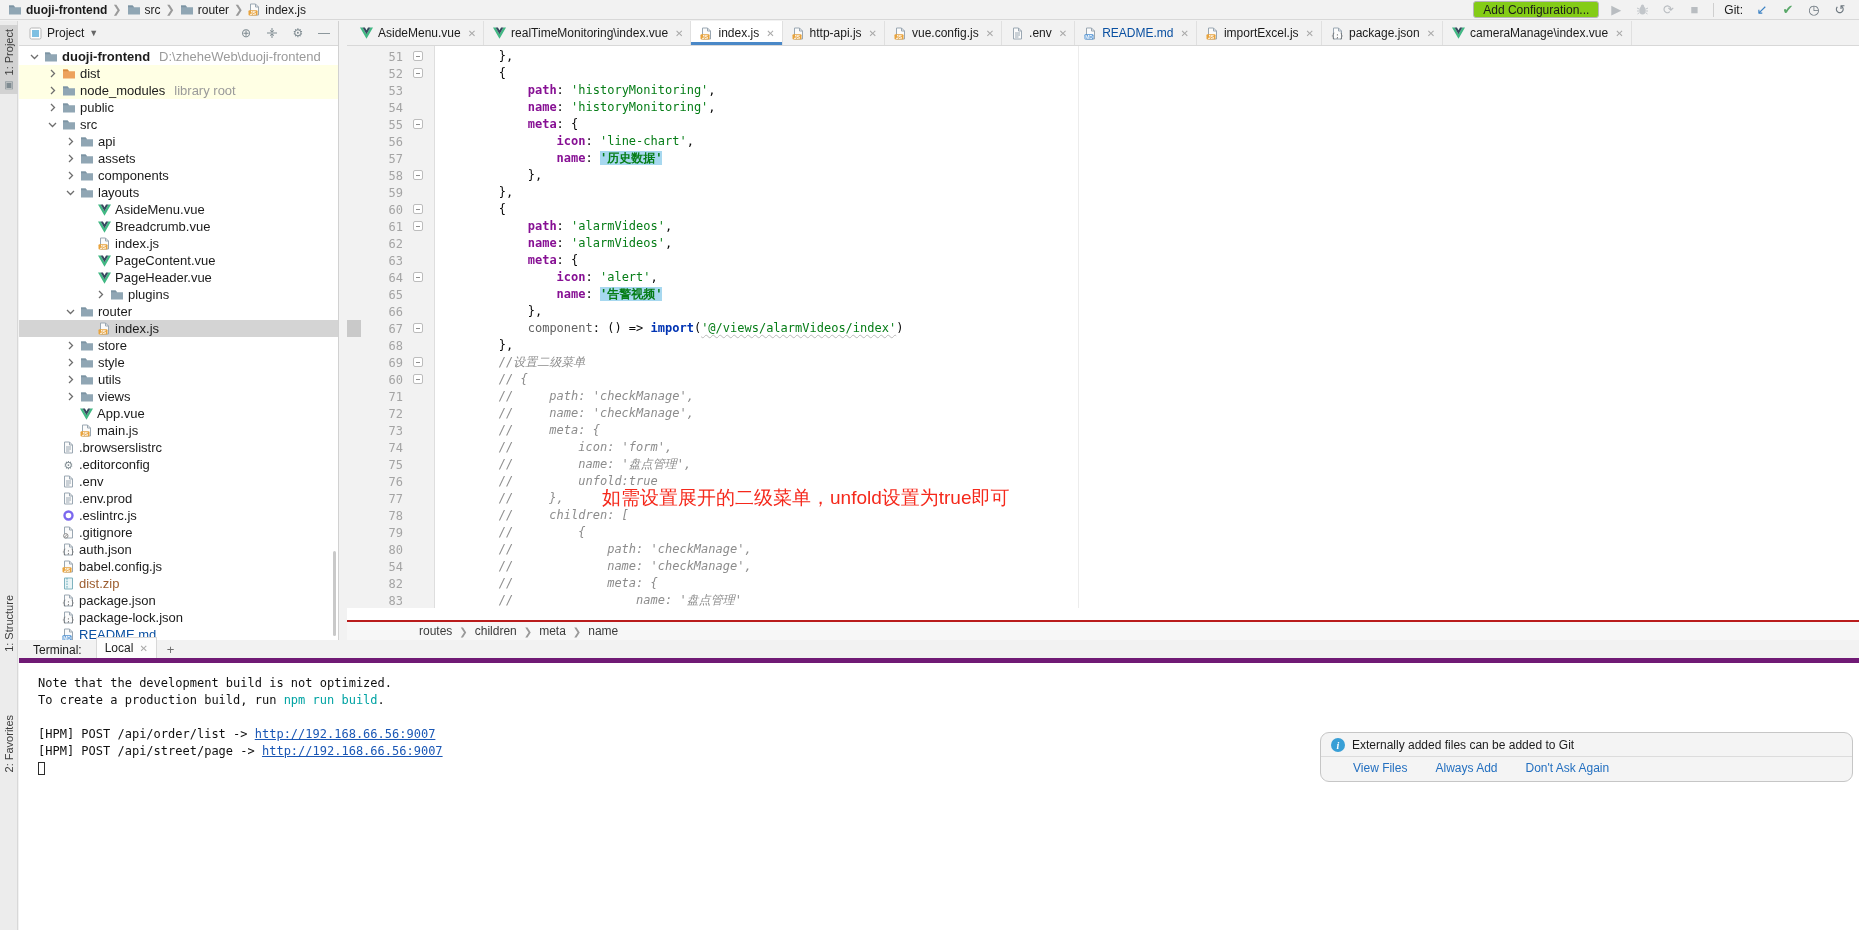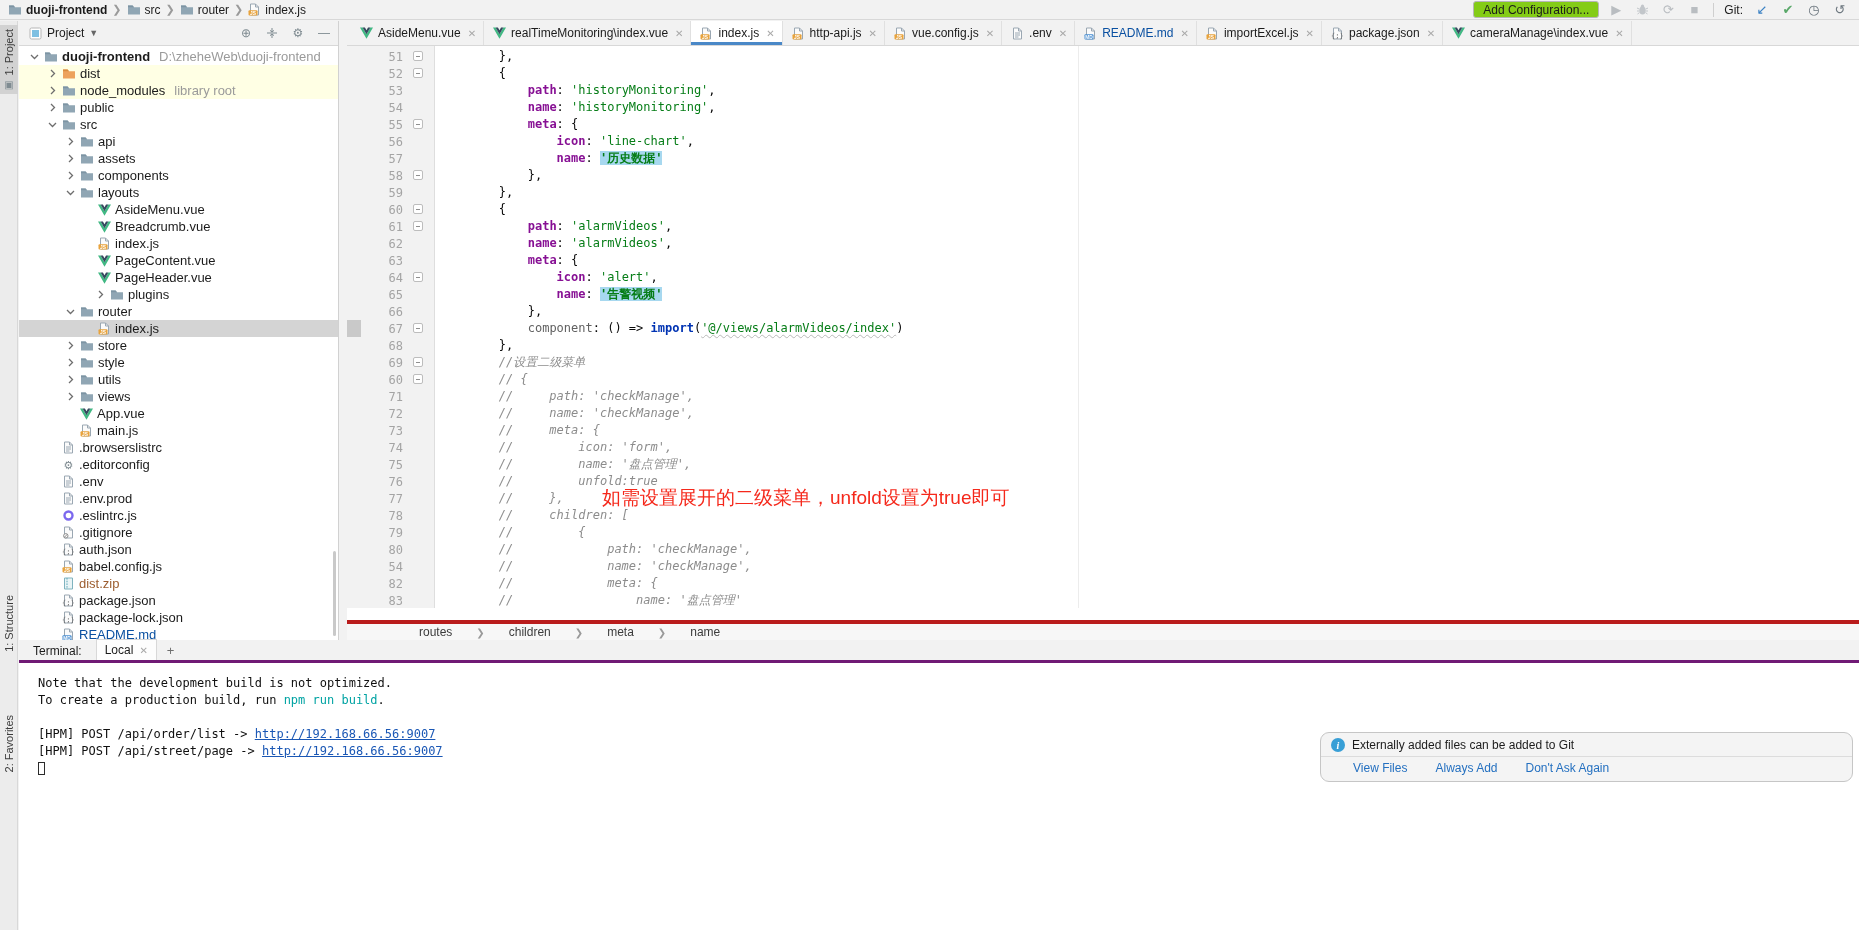--- a/index.html
+++ b/index.html
@@ -72,27 +72,27 @@
   .tk-k { color:#871094; font-weight:bold; }
   .tk-g { color:#616161; }
   .tk-s { color:#067d17; }
   .tk-hl { color:#067d17; font-weight:bold; background:#a7d8ef; }
   .tk-kw { color:#0033b3; font-weight:bold; }
   .tk-c { color:#8c8c8c; font-style:italic; }
   .tk-su { color:#067d17; text-decoration:underline wavy #b9b9b9 1px; text-underline-offset:2px; }
   .margin-guide { position:absolute; left:643px; top:0; bottom:0; width:1px; background:#ececec; }
   .annotation { position:absolute; white-space:nowrap; color:#f5281b; font-size:19px; font-family:"Liberation Sans", sans-serif; }
 
-  .editor-breadcrumb { height:20px; background:#f7f7f7; border-top:4px solid #b91c1c; display:flex; align-items:center;
-                       gap:24px; padding-left:72px; font-size:12px; color:#3c3c3c; flex:0 0 20px;margin-top:12px; }
+  .editor-breadcrumb { height:20px; background:#f7f7f7; border-top:2px solid #b91c1c; display:flex; align-items:center;
+                       gap:7px; padding-left:72px; font-size:12px; color:#3c3c3c; flex:0 0 20px;margin-top:12px; }
   .eb-sep { color:#9a9a9a; font-size:10px; }
 
   
   .terminal { position:absolute; left:19px; top:641px; width:1840px; height:289px; background:#fff; display:flex; flex-direction:column; }
-  .term-header { height:22px; background:#f2f2f2; border-bottom:3px solid #701a75; display:flex; align-items:flex-end; padding-left:14px; flex:0 0 22px; }
+  .term-header { height:22px; background:#f2f2f2; border-bottom:5px solid #701a75; display:flex; align-items:flex-end; padding-left:14px; flex:0 0 22px; }
   .term-label { font-size:12px; color:#1b1b1b; align-self:center; margin-right:14px; }
   .term-tab { display:flex; align-items:center; gap:6px; background:#fdfdfd; border:1px solid #d8d8d8; border-bottom:none;
               height:21px; padding:0 8px; font-size:12px; }
   .term-tab .close { color:#a8a8a8; font-size:10px; }
   .term-plus { margin-left:10px; color:#6e6e6e; font-size:13px; align-self:center; }
   .term-body { flex:1; padding:12px 0 0 19px; font-family:"DejaVu Sans Mono", monospace; font-size:12px; }
   .t-line { height:17px; line-height:17px; white-space:pre; color:#101010; }
   .tk-link { color:#1a57b5; text-decoration:underline; }
   .tk-teal { color:#00a3a3; }
   .t-cursor { display:inline-block; width:7px; height:13px; border:1px solid #2b2b2b; vertical-align:middle; }

